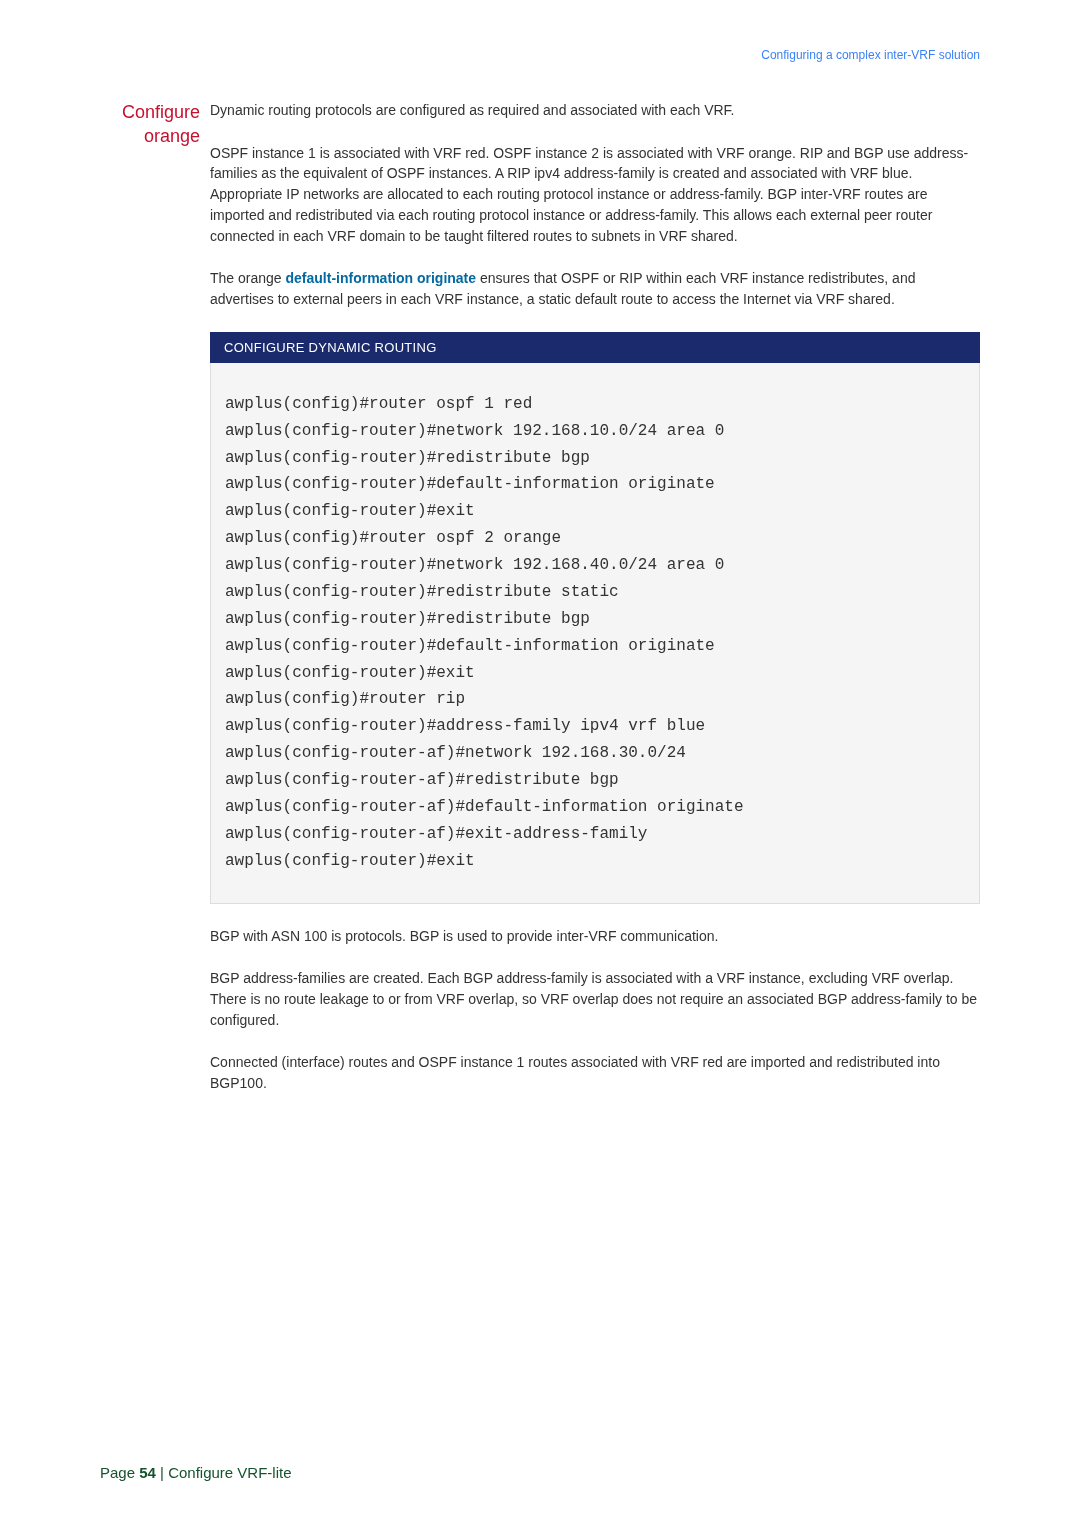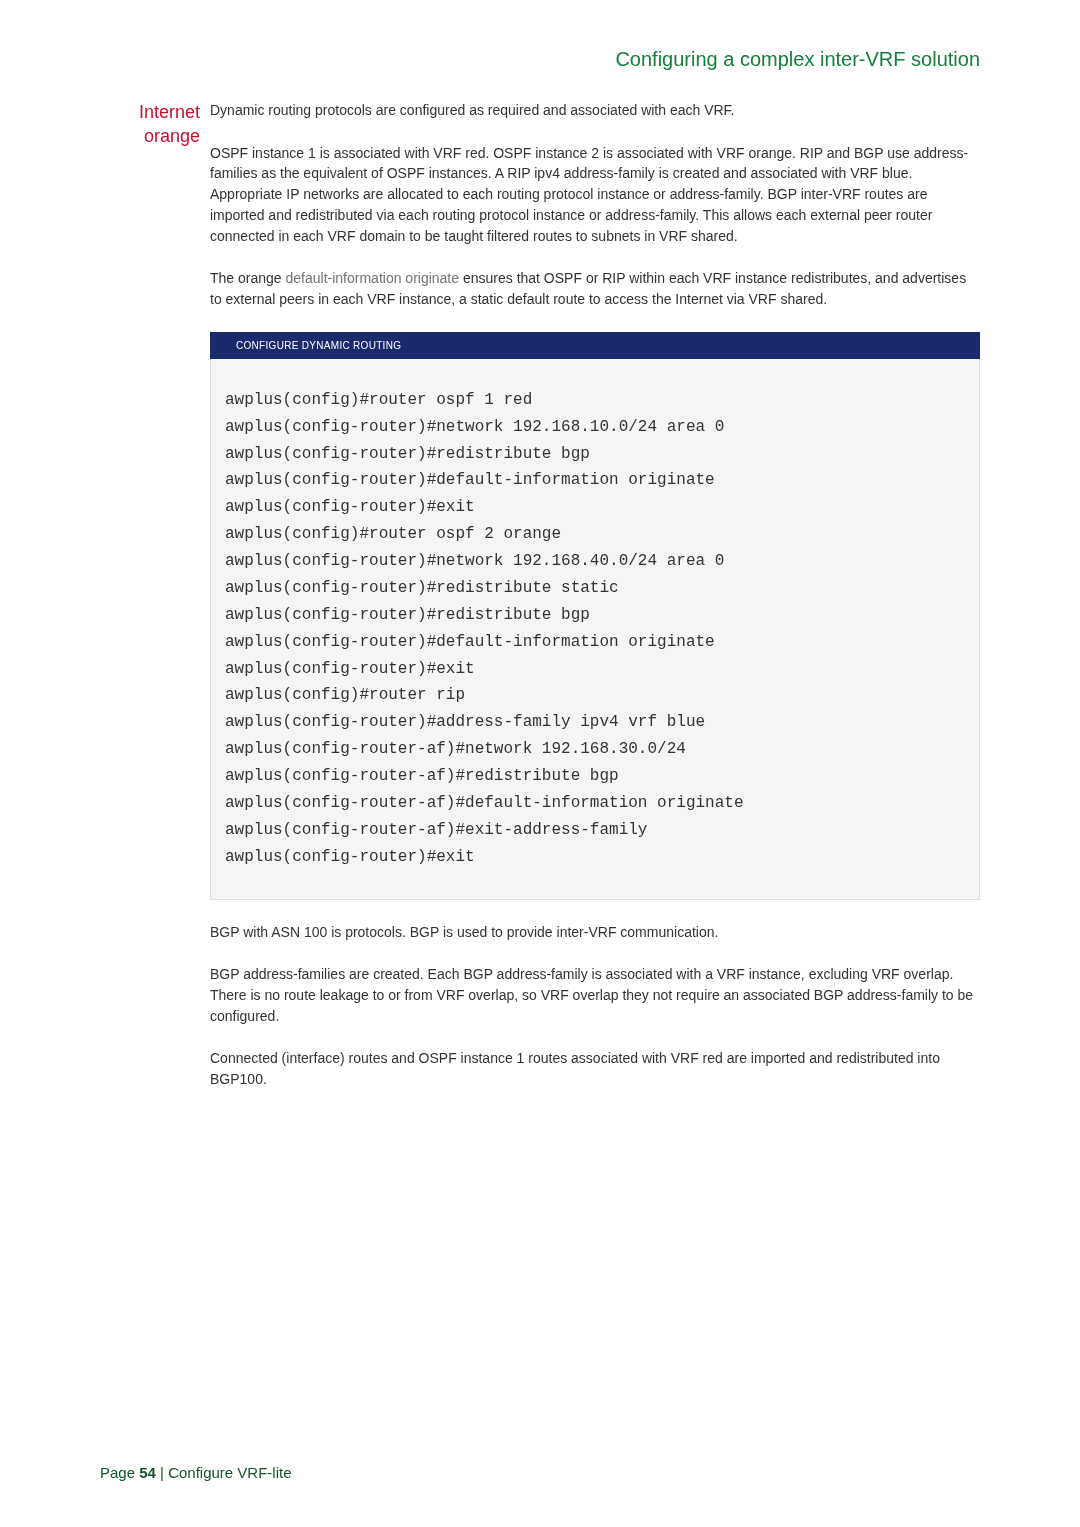--- a/index.html
+++ b/index.html
@@ -11,22 +11,22 @@
     font-family: "Gill Sans", "Gill Sans MT", "Segoe UI", Arial, sans-serif;
     color: #333;
     background: #fff;
     position: relative;
     font-weight: 300;
   }
   .header {
     position: absolute;
     top: 48px;
     right: 100px;
-    font-size: 20px;
-    color: #15803d;
+    font-size: 12px;
+    color: #3b82f6;
   }
   .content {
     position: absolute;
     left: 210px;
     right: 100px;
     top: 100px;
   }
   .side-label {
     position: absolute;
     left: -110px;
@@ -39,28 +39,28 @@
     font-weight: 300;
   }
   .para {
     font-size: 14px;
     line-height: 1.48;
     color: #333;
     margin-bottom: 22px;
     font-weight: 300;
   }
   .bold {
-    font-weight: 400;
-    color: #737373;
+    font-weight: 700;
+    color: #0369a1;
   }
   .code-header {
     background: #1a2a6c;
     color: #fff;
-    font-size: 10px;
-    padding: 8px 26px;
+    font-size: 13px;
+    padding: 8px 14px;
     letter-spacing: 0.3px;
     font-weight: 400;
   }
   .code-block {
     background: #f5f5f5;
     border: 1px solid #ddd;
     border-top: none;
     padding: 28px 14px;
     font-family: "Courier New", Courier, monospace;
     font-size: 16px;
@@ -81,21 +81,21 @@
   }
 </style>
 </head>
 <body>
 
 <div class="header">Configuring a complex inter-VRF solution</div>
 
 <div class="content">
 
   <div class="side-label">
-    <span>Internet</span><br>
+    <span>Configure</span><br>
     <span>orange</span>
   </div>
 
   <div class="para">Dynamic routing protocols are configured as required and associated with each VRF.</div>
 
   <div class="para">OSPF instance 1 is associated with VRF red. OSPF instance 2 is associated with VRF orange. RIP and BGP use address-families as the equivalent of OSPF instances. A RIP ipv4 address-family is created and associated with VRF blue. Appropriate IP networks are allocated to each routing protocol instance or address-family. BGP inter-VRF routes are imported and redistributed via each routing protocol instance or address-family. This allows each external peer router connected in each VRF domain to be taught filtered routes to subnets in VRF shared.</div>
 
   <div class="para">
     <span>The orange </span><span class="bold">default-information originate</span><span>  ensures that OSPF or RIP within each VRF instance redistributes, and advertises to external peers in each VRF instance, a static default route to access the Internet via VRF shared.</span>
   </div>
@@ -114,20 +114,20 @@
 awplus(config-router)#exit
 awplus(config)#router rip
 awplus(config-router)#address-family ipv4 vrf blue
 awplus(config-router-af)#network 192.168.30.0/24
 awplus(config-router-af)#redistribute bgp
 awplus(config-router-af)#default-information originate
 awplus(config-router-af)#exit-address-family
 awplus(config-router)#exit</div>
 
   <div class="para">BGP with ASN 100 is protocols. BGP is used to provide inter-VRF communication.</div>
-  <div class="para">BGP address-families are created. Each BGP address-family is associated with a VRF instance, excluding VRF overlap. There is no route leakage to or from VRF overlap, so VRF overlap they not require an associated BGP address-family to be configured.</div>
+  <div class="para">BGP address-families are created. Each BGP address-family is associated with a VRF instance, excluding VRF overlap. There is no route leakage to or from VRF overlap, so VRF overlap does not require an associated BGP address-family to be configured.</div>
   <div class="para">Connected (interface) routes and OSPF instance 1 routes associated with VRF red are imported and redistributed into BGP100.</div>
 
 </div>
 
 <div class="footer">
   <span>Page </span><span class="pg">54</span><span> |  </span><span>Configure VRF-lite</span>
 </div>
 
 </body></html>

